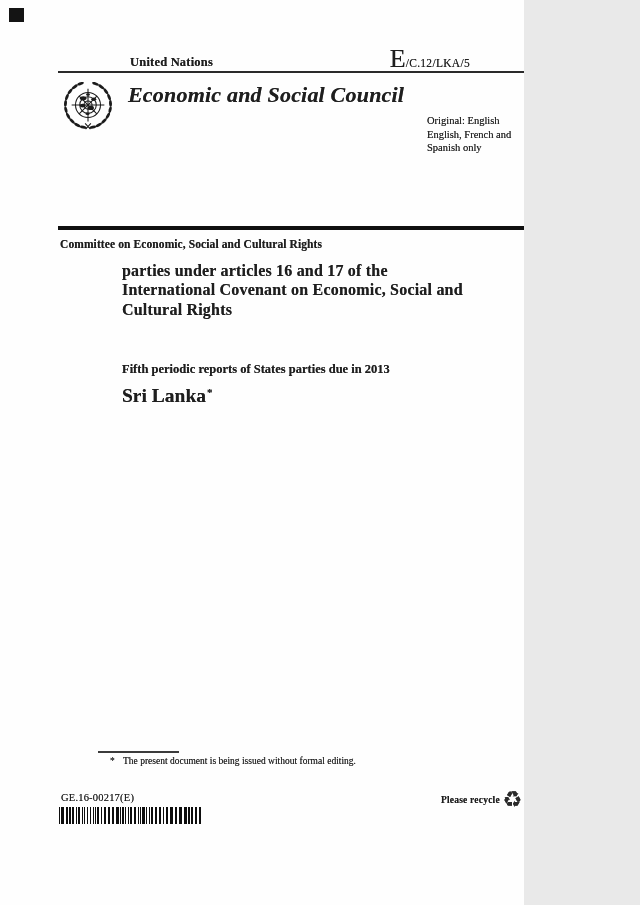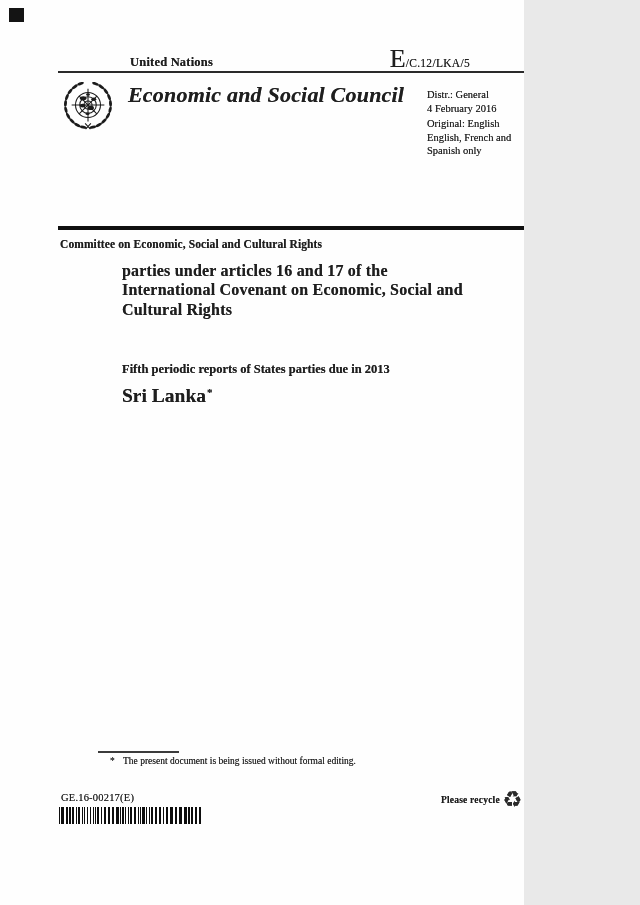--- a/index.html
+++ b/index.html
@@ -11,21 +11,21 @@
   .org-name{left:130px;top:55px;font-size:12.5px;font-weight:bold;letter-spacing:.2px;}
   .doc-symbol{right:54px;top:46px;white-space:nowrap;}
   .doc-symbol .big-e{font-size:26px;line-height:26px;}
   .doc-symbol .suffix{font-size:11.5px;letter-spacing:.3px;}
   .thin-rule{left:58px;top:71px;width:521px;height:2px;background:#2a2a2a;}
   .emblem{left:59px;top:82px;width:58px;height:50px;}
   .emblem svg{display:block;width:100%;height:100%;}
   .emblem .st{stroke:#1b1b1b;fill:none;stroke-width:1.1;}
   .council-title{left:128px;top:82px;font-size:22px;font-weight:bold;letter-spacing:.2px;font-style:italic;}
   .distr-block{left:427px;top:88px;font-size:10.5px;line-height:13.5px;}
-  .distr-block .block2{margin-top:2px;}
+  .distr-block .block2{margin-top:26px;}
   .thick-rule{left:58px;top:226px;width:521px;height:3.5px;background:#101010;}
   .committee{left:60px;top:238px;font-size:11.5px;font-weight:bold;letter-spacing:.1px;}
   .title-block{left:122px;top:261px;font-size:16px;line-height:19.4px;font-weight:bold;letter-spacing:.2px;}
   .subtitle{left:122px;top:362px;font-size:12.5px;font-weight:bold;}
   .country{left:122px;top:385px;font-size:19.5px;font-weight:bold;}
   .country sup{font-size:11px;font-weight:bold;vertical-align:6px;margin-left:1px;}
   .date-received{left:122px;top:424px;width:396px;text-align:right;font-size:10.5px;}
   .footnote-rule{left:98px;top:751px;width:81px;height:1.5px;background:#3b3b3b;}
   .footnote{left:110px;top:756px;font-size:9.5px;color:#242424;}
   .footnote .fmark{display:inline-block;width:13px;}
@@ -86,24 +86,20 @@
         <ellipse cx="24.5" cy="24.5" rx="3" ry="2" fill="#1b1b1b"></ellipse>
         <ellipse cx="33" cy="27" rx="3.2" ry="2.2" fill="#1b1b1b"></ellipse>
         <ellipse cx="29.5" cy="33" rx="2.2" ry="1.4" fill="#1b1b1b"></ellipse>
         <ellipse cx="30" cy="13" rx="2" ry="1.3" fill="#1b1b1b"></ellipse>
       </svg>
   </div>
 
   <div class="abs council-title">Economic and Social Council</div>
 
   <div class="abs distr-block">
-    <div class="block1">
-      <div>Distr.: General</div>
-      <div>4 February 2016</div>
-    </div>
     <div class="block2">
       <div>Original: English</div>
       <div>English, French and Spanish only</div>
     </div>
   </div>
 
   <div class="abs thick-rule"></div>
 
   <div class="abs committee">Committee on Economic, Social and Cultural Rights</div>
 

